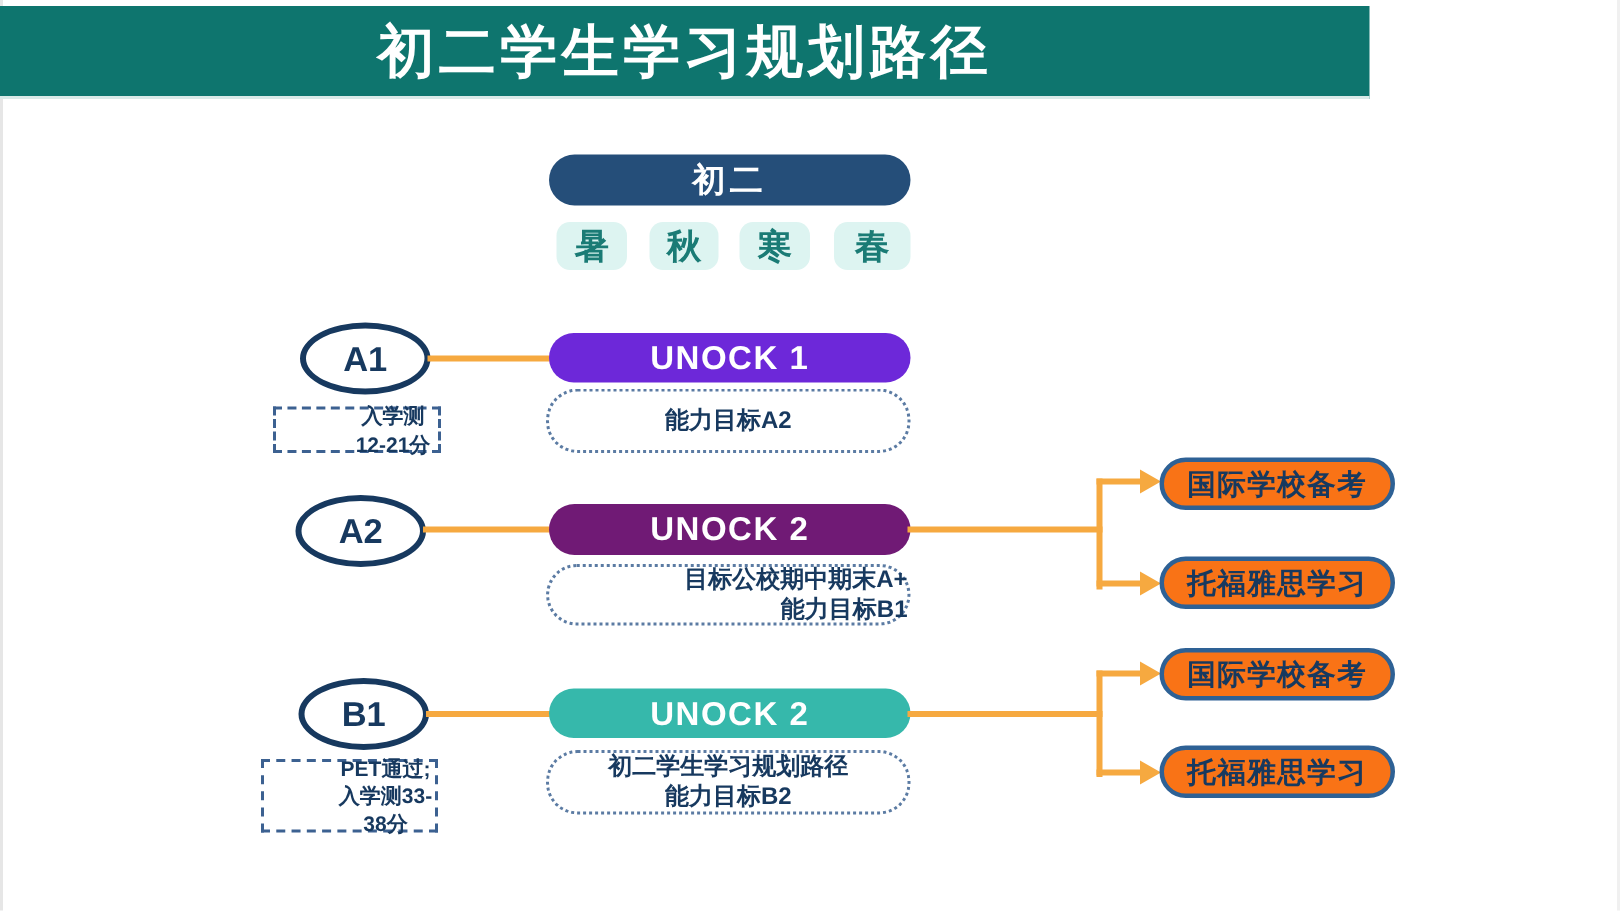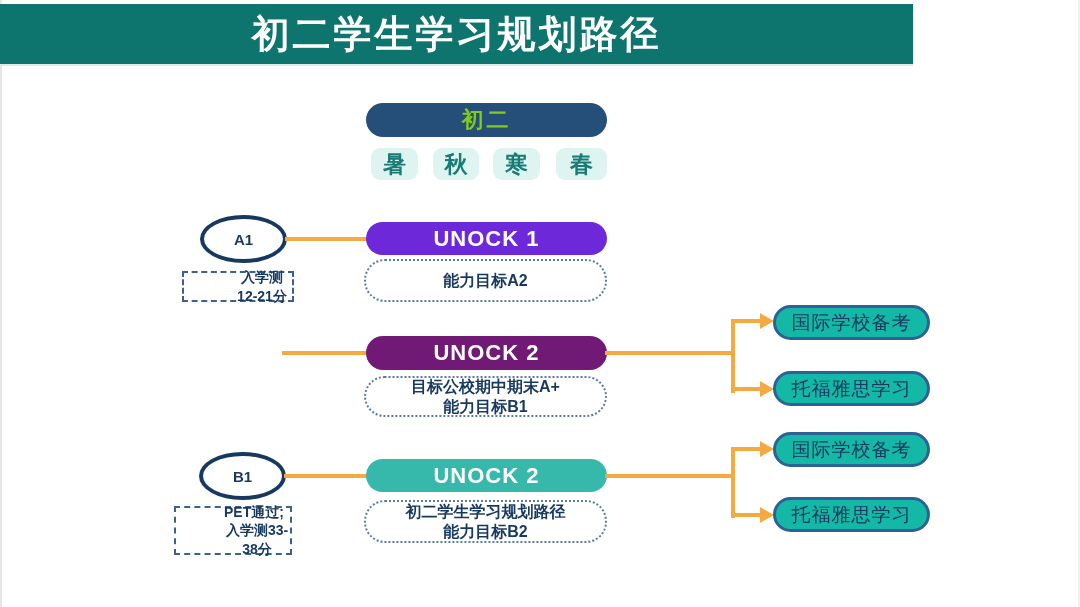--- a/index.html
+++ b/index.html
@@ -7,83 +7,83 @@
   .page{position:absolute;inset:0;background:#ffffff;}
   .edge{position:absolute;top:0;bottom:0;width:2px;background:#e6e6e6;}
   .edge-l{left:0;}
   .edge-r{right:0;background:#f0f0f0;}
 
   .header{position:absolute;left:0;top:4px;width:913px;height:62px;background:#0e756e;
     border-bottom:2px solid #d9eae8;display:flex;align-items:center;justify-content:center;box-sizing:border-box;}
   .title{color:#ffffff;font-size:38px;font-weight:bold;letter-spacing:3px;margin:0;}
 
   .grade-pill{position:absolute;left:366px;top:103px;width:241px;height:34px;background:#254e79;
-    border-radius:18px;color:#84cc16;font-size:22px;font-weight:bold;letter-spacing:3px;
+    border-radius:18px;color:#ffffff;font-size:22px;font-weight:bold;letter-spacing:3px;
     display:flex;align-items:center;justify-content:center;}
 
   .season{position:absolute;top:148px;height:32px;background:#ddf4f1;color:#1a7b75;
     border-radius:9px;font-size:23px;font-weight:bold;display:flex;align-items:center;justify-content:center;}
   #season-0{left:371px;width:47px;}
   #season-1{left:433px;width:46px;}
   #season-2{left:493px;width:47px;}
   #season-3{left:556px;width:51px;}
 
   .oval{position:absolute;width:87px;height:48px;box-sizing:border-box;border:4px solid #17395f;
-    border-radius:50%;background:#ffffff;color:#17395f;font-size:15px;font-weight:bold;
+    border-radius:50%;background:#ffffff;color:#17395f;font-size:23px;font-weight:bold;
     display:flex;align-items:center;justify-content:center;}
   #oval-0{left:200px;top:215px;}
   #oval-1{left:197px;top:330px;}
   #oval-2{left:199px;top:452px;}
 
   .hline{position:absolute;height:4px;background:#f6a940;}
   .vline{position:absolute;width:4px;background:#f6a940;}
   #link-0{left:285px;top:237px;width:82px;}
   #link-1{left:282px;top:351px;width:85px;}
   #link-2{left:284px;top:474px;width:83px;}
 
   .stage-pill{position:absolute;left:366px;width:241px;height:33px;border-radius:17px;color:#ffffff;
     font-size:22px;font-weight:bold;letter-spacing:1px;display:flex;align-items:center;justify-content:center;}
   #stage-0{top:222px;}
   #stage-1{top:336px;height:34px;}
   #stage-2{top:459px;}
 
   .req-box{position:absolute;box-sizing:border-box;border:2px dashed #3c6191;background:#ffffff;
     color:#17395f;font-size:14px;font-weight:bold;line-height:1.3;text-align:center;
-    display:flex;flex-direction:column;align-items:flex-start;justify-content:center;padding-left:48px;}
+    display:flex;flex-direction:column;align-items:center;justify-content:center;padding-left:48px;}
   #req-0{left:182px;top:271px;width:112px;height:31px;}
   #req-1{left:174px;top:382px;width:118px;height:49px;}
   #req-2{left:174px;top:506px;width:118px;height:49px;}
 
   .goal-box{position:absolute;left:364px;width:243px;box-sizing:border-box;border:2px dotted #5b7ba3;
     border-radius:21px;background:#ffffff;color:#17395f;font-size:16px;font-weight:bold;line-height:1.22;
     text-align:center;display:flex;flex-direction:column;align-items:center;justify-content:center;}
   #goal-0{top:259px;height:43px;}
-  #goal-1{top:376px;height:41px;}
+  #goal-1{top:376px;height:41px;align-items:flex-end;}
   #goal-2{top:500px;height:43px;}
 
   
   #branch-1-main{left:605px;top:351px;width:130px;}
   #branch-1-v{left:731px;top:319px;height:74px;}
   #branch-1-fa{left:731px;top:319px;width:32px;}
   #branch-1-fb{left:731px;top:387px;width:32px;}
   #branch-2-main{left:605px;top:474px;width:130px;}
   #branch-2-v{left:731px;top:447px;height:71px;}
   #branch-2-fa{left:731px;top:447px;width:32px;}
   #branch-2-fb{left:731px;top:513px;width:32px;}
 
   .arrowhead{position:absolute;width:0;height:0;border-left:14px solid #f6a940;
     border-top:8px solid transparent;border-bottom:8px solid transparent;}
   #arrow-1-a{left:760px;top:313px;}
   #arrow-1-b{left:760px;top:381px;}
   #arrow-2-a{left:760px;top:441px;}
   #arrow-2-b{left:760px;top:507px;}
 
   .outcome{position:absolute;left:773px;width:157px;height:35px;box-sizing:border-box;
-    border:3px solid #2e6195;border-radius:18px;background:#14b8a6;color:#17395f;
-    font-size:19px;font-weight:normal;letter-spacing:1px;display:flex;align-items:center;justify-content:center;}
+    border:3px solid #2e6195;border-radius:18px;background:#f97316;color:#17395f;
+    font-size:19px;font-weight:bold;letter-spacing:1px;display:flex;align-items:center;justify-content:center;}
   #out-1-a{top:305px;}
   #out-1-b{top:371px;}
   #out-2-a{top:432px;}
   #out-2-b{top:497px;}
 </style>
 </head>
 <body>
 
 <div class="page">
   <div class="edge edge-l"></div>
@@ -103,20 +103,21 @@
   <div class="oval" id="oval-0">A1</div>
   <div class="hline" id="link-0"></div>
   <div class="stage-pill" id="stage-0" style="background-color: #6d28d9;">UNOCK 1</div>
   <div class="req-box" id="req-0">
     <span>入学测12-21分</span>
   </div>
   <div class="goal-box" id="goal-0">
     <span>能力目标A2</span>
   </div>
 
+  <div class="oval" id="oval-1">A2</div>
   <div class="hline" id="link-1"></div>
   <div class="stage-pill" id="stage-1" style="background-color: #701a75;">UNOCK 2</div>
   <div class="goal-box" id="goal-1">
     <span>目标公校期中期末A+</span>
     <span>能力目标B1</span>
   </div>
   <div class="hline" id="branch-1-main"></div>
   <div class="vline" id="branch-1-v"></div>
   <div class="hline" id="branch-1-fa"></div>
   <div class="hline" id="branch-1-fb"></div>

